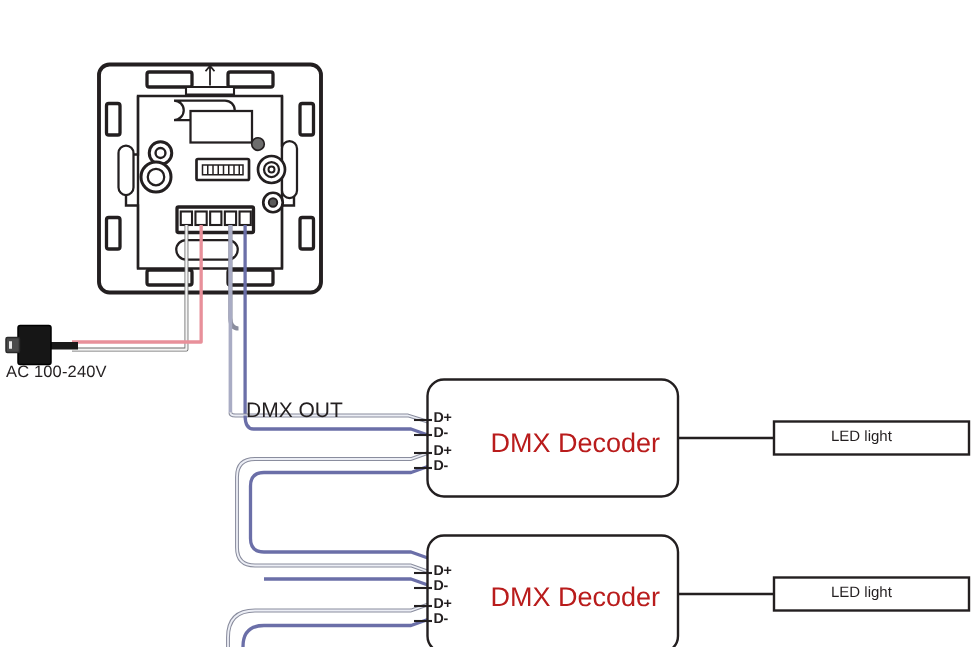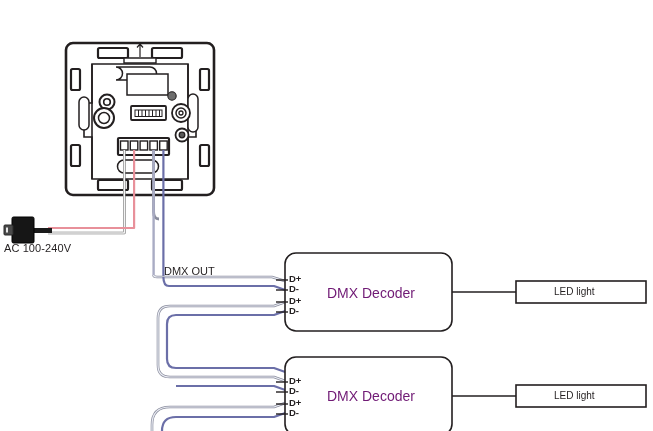--- a/index.html
+++ b/index.html
@@ -31,25 +31,25 @@
   }
   .lbl-ac {
     left: 4px;
     top: 205px;
     font-size: 11px;
     letter-spacing: 0.1px;
   }
   .lbl-dmxout {
     left: 164px;
     top: 228px;
-    font-size: 11px;
+    font-size: 14px;
   }
   .lbl-decoder {
-    font-size: 14px;
-    color: #701a75;
+    font-size: 18px;
+    color: #b91c1c;
   }
   .lbl-dec-1 { left: 327px; top: 248px; }
   .lbl-dec-2 { left: 327px; top: 351px; }
   .lbl-led {
     font-size: 10px;
     color: #231f20;
   }
   .lbl-led-1 { left: 554px; top: 249px; }
   .lbl-led-2 { left: 554px; top: 353px; }
   .lbl-port {

